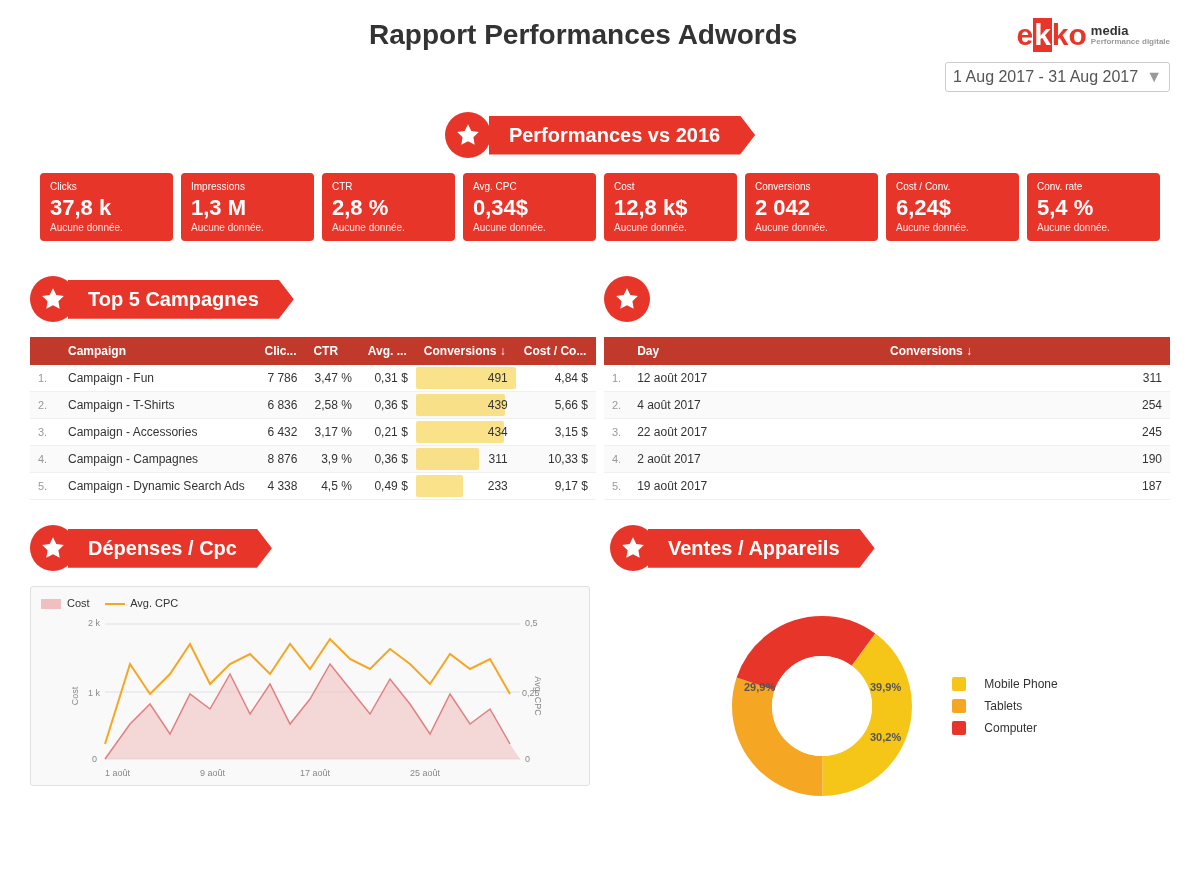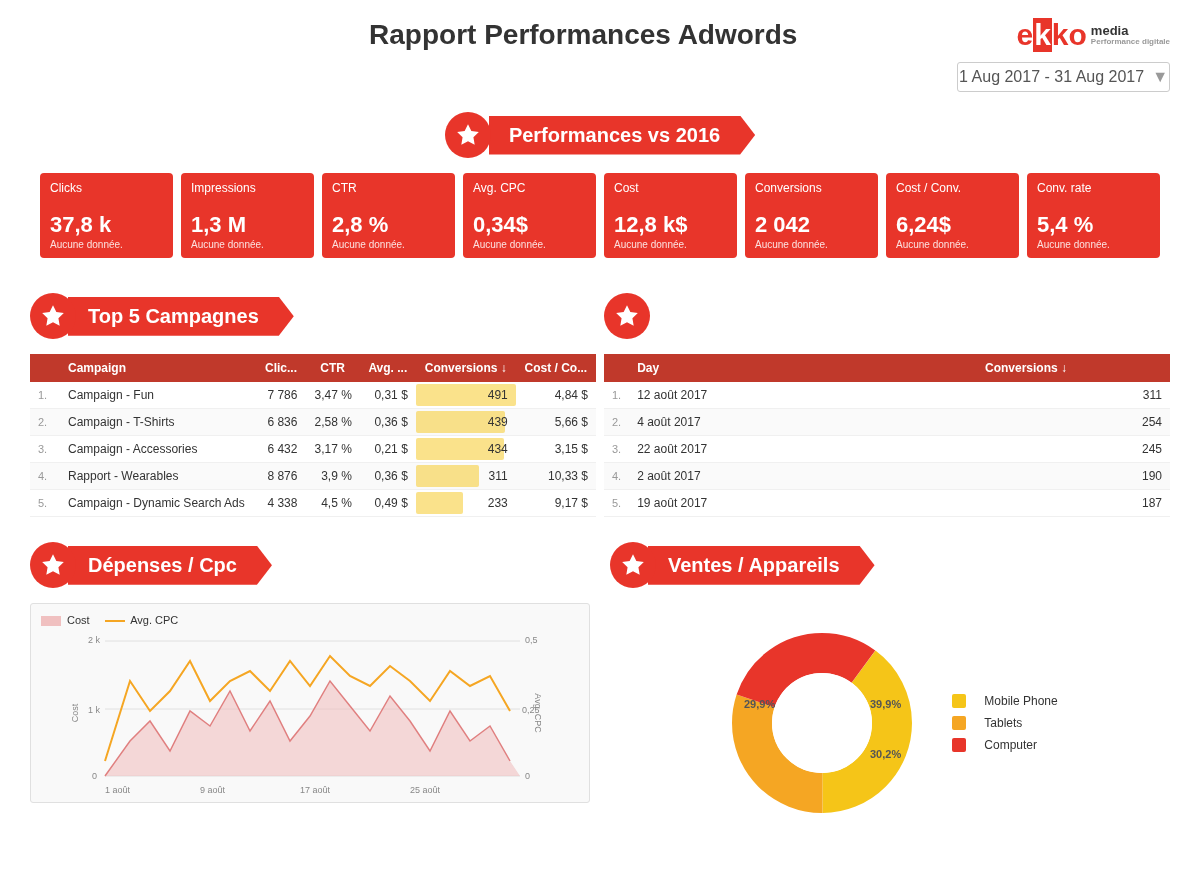--- a/index.html
+++ b/index.html
@@ -38,21 +38,21 @@
       display: flex;
       justify-content: flex-end;
       padding: 0 30px 10px 30px;
     }
     .date-range {
       display: flex;
       align-items: center;
       font-size: 16px;
       color: #555;
       border: 1px solid #ccc;
-      padding: 5px 1px;
+      padding: 5px 7px;
       border-radius: 3px;
     }
     .date-range-arrow {
       margin-left: 8px;
       color: #999;
     }
 
     
     .section-header {
       display: flex;
@@ -104,23 +104,23 @@
     .kpi-card {
       background: #e8352a;
       color: #fff;
       padding: 8px 10px;
       border-radius: 4px;
       flex: 1;
       min-width: 100px;
       text-align: left;
     }
     .kpi-label {
-      font-size: 12px;
+      font-size: 10px;
       font-weight: normal;
-      margin-bottom: 18px;
+      margin-bottom: 4px;
     }
     .kpi-value {
       font-size: 22px;
       font-weight: bold;
       line-height: 1.1;
     }
     .kpi-sub {
       font-size: 10px;
       color: rgba(255,255,255,0.85);
       margin-top: 2px;
@@ -144,21 +144,21 @@
     .data-table thead tr {
       background: #c0392b;
       color: #fff;
       margin-top: 16px;
     }
     .data-table thead th {
       padding: 7px 8px;
       text-align: left;
       font-weight: bold;
     }
-    .data-table thead th.right { text-align: center; }
+    .data-table thead th.right { text-align: left; }
     .data-table tbody tr:nth-child(even) { background: #fafafa; }
     .data-table tbody tr:nth-child(odd) { background: #fff; }
     .data-table tbody td {
       padding: 6px 8px;
       border-bottom: 1px solid #f0f0f0;
     }
     .data-table tbody td.num { text-align: right; }
 
     
     .conv-cell {
@@ -375,21 +375,21 @@
     <td class="num">3,17 %</td>
     <td class="num">0,21 $</td>
     <td class="conv-cell" style="position:relative;text-align:right;padding:6px 8px;">
       <div class="conv-bar" style="width:88.39103869653768%;background:#f5c518;opacity:0.5;position:absolute;left:0;top:2px;bottom:2px;border-radius:2px;"></div>
       <span class="conv-val">434</span>
     </td>
     <td class="num">3,15 $</td>
   </tr>
           <tr style="background: rgb(250, 250, 250);">
     <td class="row-num" style="color:#999;font-size:11px;">4.</td>
-    <td>Rapport - Wearables</td>
+    <td>Campaign - Campagnes</td>
     <td class="num">8 876</td>
     <td class="num">3,9 %</td>
     <td class="num">0,36 $</td>
     <td class="conv-cell" style="position:relative;text-align:right;padding:6px 8px;">
       <div class="conv-bar" style="width:63.34012219959266%;background:#f5c518;opacity:0.5;position:absolute;left:0;top:2px;bottom:2px;border-radius:2px;"></div>
       <span class="conv-val">311</span>
     </td>
     <td class="num">10,33 $</td>
   </tr>
           <tr>

